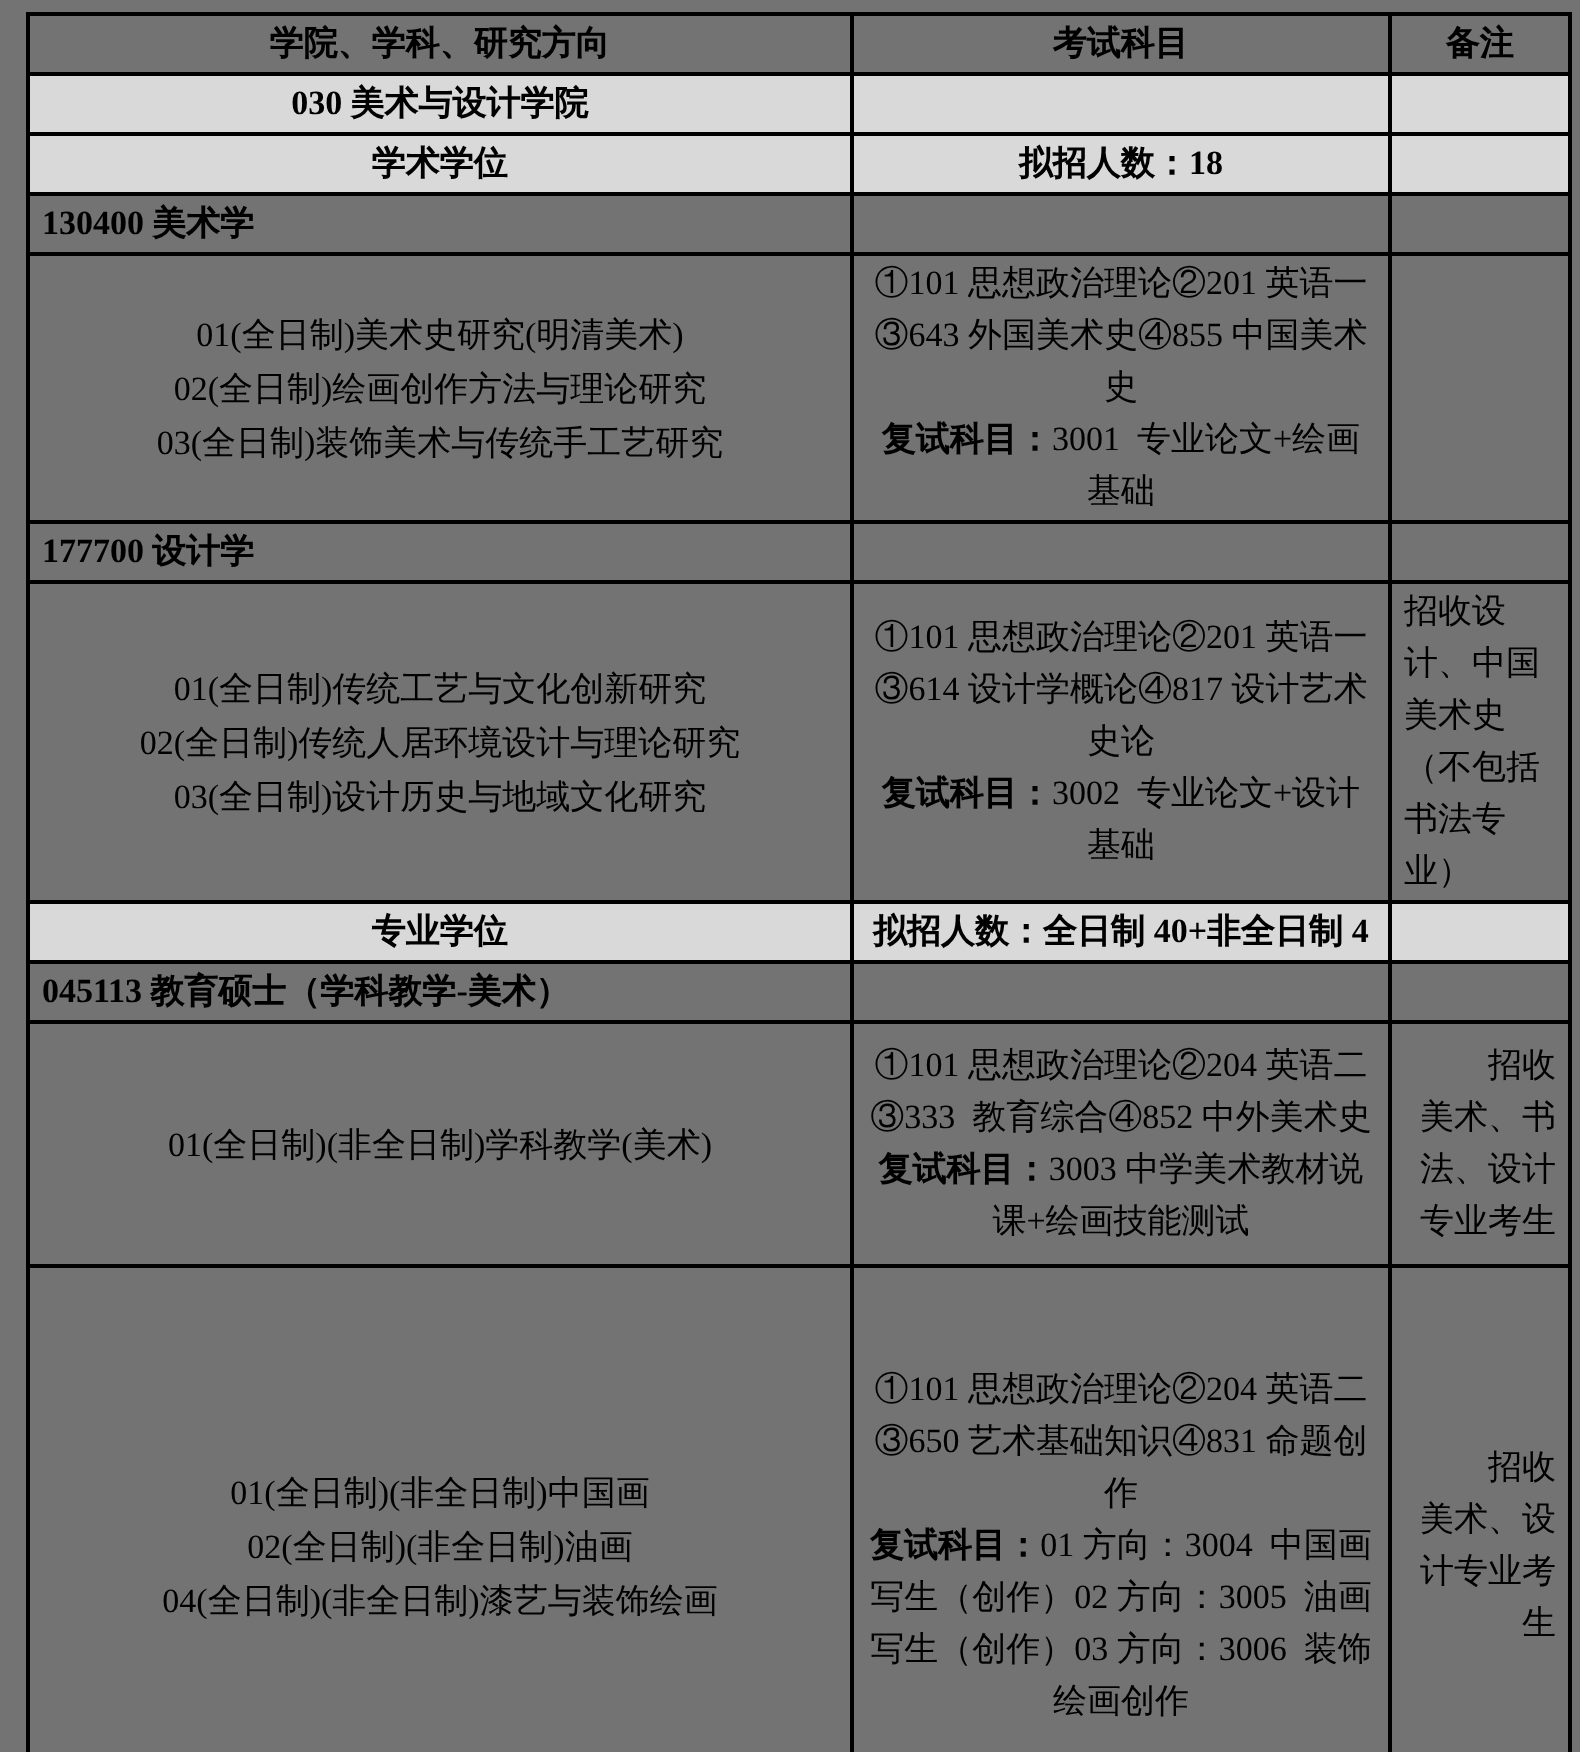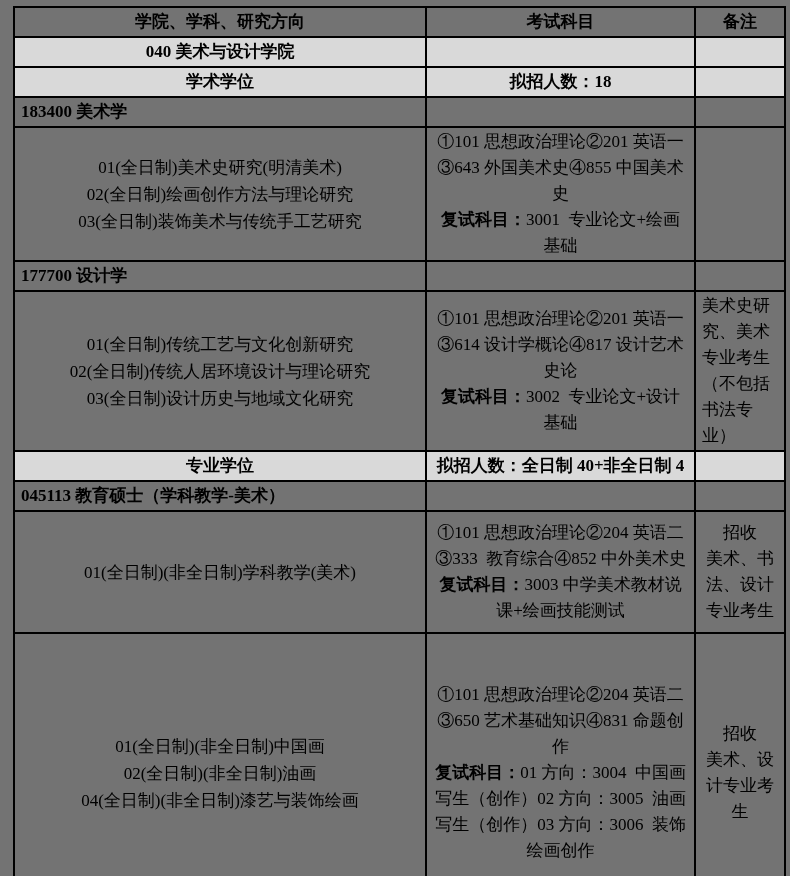--- a/index.html
+++ b/index.html
@@ -54,21 +54,21 @@
     line-height: 26px;
     white-space: pre-wrap;
     word-break: break-word;
   }
   td.remark {
     vertical-align: middle;
     font-size: 16px;
     line-height: 25px;
     padding: 1px 5px;
   }
-  td.remark.mid { text-align: center; }
+  td.remark.mid { text-align: right; }
   td.remark div { word-break: break-word; }
 </style>
 </head>
 <body>
 
 <div class="page">
   <table class="doc">
     <colgroup>
         <col class="c1">
         <col class="c2">
@@ -76,33 +76,33 @@
       </colgroup>
     <tbody>
 
       <tr class="r-hdr">
         <td class="c b">学院、学科、研究方向</td>
         <td class="c b">考试科目</td>
         <td class="c b">备注</td>
       </tr>
 
       <tr class="r-sm gray">
-        <td class="c b">040 美术与设计学院</td>
+        <td class="c b">030 美术与设计学院</td>
         <td></td>
         <td></td>
       </tr>
 
       <tr class="r-sm gray">
         <td class="c b">学术学位</td>
         <td class="c b">拟招人数：18</td>
         <td></td>
       </tr>
 
       <tr class="r-sm">
-        <td class="b">183400 美术学</td>
+        <td class="b">130400 美术学</td>
         <td></td>
         <td></td>
       </tr>
 
       <tr class="r-d1">
         <td class="dirs">
           <div>01(全日制)美术史研究(明清美术)</div>
           <div>02(全日制)绘画创作方法与理论研究</div>
           <div>03(全日制)装饰美术与传统手工艺研究</div>
         </td>
@@ -123,21 +123,21 @@
         <td class="dirs">
           <div>01(全日制)传统工艺与文化创新研究</div>
           <div>02(全日制)传统人居环境设计与理论研究</div>
           <div>03(全日制)设计历史与地域文化研究</div>
         </td>
         <td class="exam">
           <p>①101 思想政治理论②201 英语一③614 设计学概论④817 设计艺术史论</p>
           <p><b>复试科目：</b><span>3002  专业论文+设计基础</span></p>
         </td>
         <td class="remark">
-          <div>美术史研究、美术专业考生（不包括书法专业）</div>
+          <div>招收设计、中国美术史（不包括书法专业）</div>
         </td>
       </tr>
 
       <tr class="r-sm gray">
         <td class="c b">专业学位</td>
         <td class="c b">拟招人数：全日制 40+非全日制 4</td>
         <td></td>
       </tr>
 
       <tr class="r-sm">

